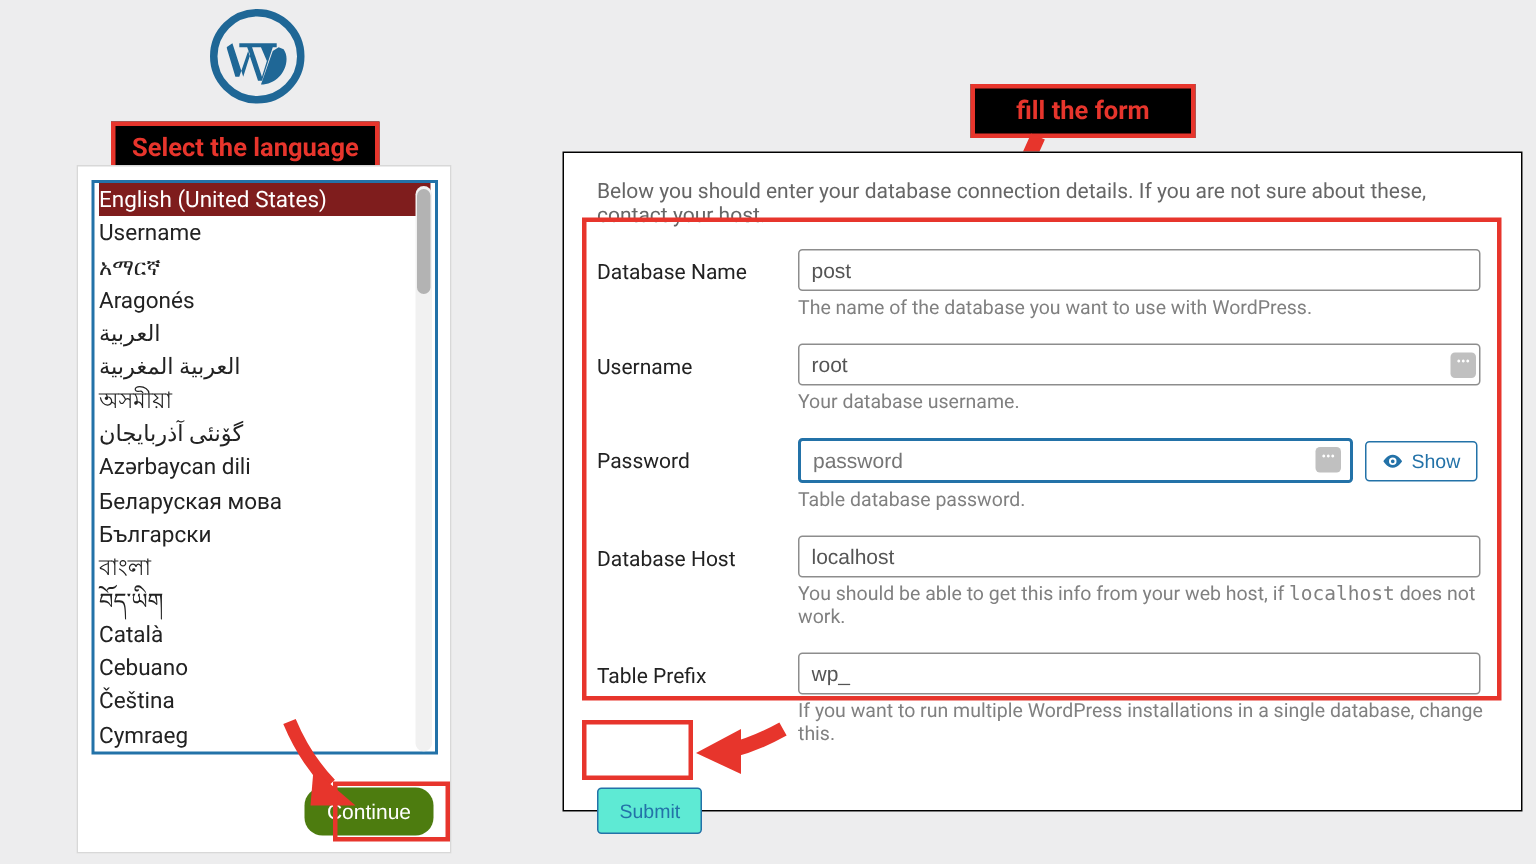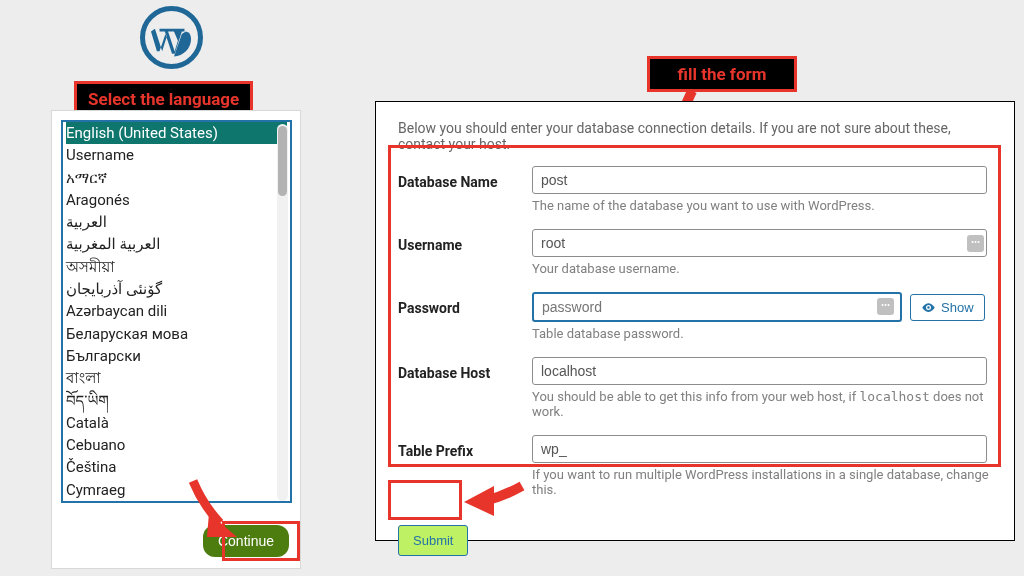--- a/index.html
+++ b/index.html
@@ -3,36 +3,36 @@
 <meta charset="utf-8">
 <style>
 *{box-sizing:border-box;margin:0;padding:0}
 body{background:#ededee;font-family:-apple-system,"Segoe UI",Roboto,Arial,sans-serif;width:1024px;height:576px;position:relative;overflow:hidden}
 .wp-logo{position:absolute;left:140px;top:6px}
 .wp-logo-circ{width:63px;height:63px;border:5px solid #1f6796;border-radius:50%;display:flex;align-items:center;justify-content:center;color:#1f6796}
 .lang-panel{position:absolute;left:51px;top:110px;width:250px;height:459px;background:#fff;border:1px solid #d8d8d8}
 .lang-box{margin:9px;border:2px solid #2372a8;width:231px;height:383px;position:relative;overflow:hidden}
 .lang-list{list-style:none;font-size:15px;color:#222;line-height:22.3px;padding:0 3px}
 .lang-list li{white-space:nowrap}
-.lang-list li.sel{background:#0f766e;color:#fff}
+.lang-list li.sel{background:#7f1d1d;color:#fff}
 .scroll{position:absolute;top:2px;right:2px;width:11px;height:377px;background:#f1f1f1;border-radius:6px}
 .scroll .thumb{position:absolute;top:2px;left:1px;width:9px;height:70px;background:#b3b3b3;border-radius:5px}
 .continue{position:absolute;right:11px;bottom:11px;background:#4d7c0f;color:#fff;border:none;padding:8px 15px;font-size:14px;border-radius:12px;cursor:pointer}
 .db-panel{position:absolute;left:375px;top:101px;width:640px;height:440px;background:#fff;border:1px solid #000000;padding:18px 22px}
 .db-intro{font-size:14px;color:#666;margin-bottom:14px}
 .form-tbl{display:grid;grid-template-columns:130px 1fr;row-gap:2px;column-gap:4px;margin-top:6px}
-.flabel{font-size:14px;font-weight:700;color:#222;padding-top:8px}
+.flabel{font-size:14px;font-weight:400;color:#222;padding-top:8px}
 .fcell input[type=text]{width:99%;padding:5px 8px;font-size:14px;color:#555;border:1px solid #8d8d8d;border-radius:3px}
 .fcell input.pw{border:2px solid #2372a8;color:#999;width:370px}
 .help{font-size:13px;color:#808080;margin:4px 0 14px 0}
 .help code{font-family:Consolas,monospace;color:#808080}
 .row-pw{display:flex;align-items:center;gap:8px}
 .lpass{position:absolute;right:8px;top:6px;width:17px;height:17px;background:#c0c0c0;border-radius:3px;color:#fff;font-size:9px;text-align:center;line-height:15px}
 .show-btn{border:1px solid #2372a8;color:#2372a8;background:#fff;padding:5px 10px;border-radius:3px;font-size:13px;display:flex;align-items:flex-end;gap:5px;cursor:pointer}
-.submit-btn{margin-top:14px;border:1px solid #2372a8;color:#2372a8;background:#bef264;padding:7px 14px;border-radius:3px;font-size:13px;cursor:pointer}
+.submit-btn{margin-top:14px;border:1px solid #2372a8;color:#2372a8;background:#5eead4;padding:7px 14px;border-radius:3px;font-size:13px;cursor:pointer}
 .callout{position:absolute;border:3px solid #e7352c;background:#000000;padding:5px 11px;font-weight:700;color:#e7352c;font-size:17px;text-align:center}
 .redbox{position:absolute;border:3px solid #e7352c;pointer-events:none}
 .arrow{position:absolute;pointer-events:none}
 </style>
 </head>
 <body>
 
 <div class="wp-logo">
   <div class="wp-logo-circ">
     <svg width="42" height="42" viewBox="0 0 64 64">

